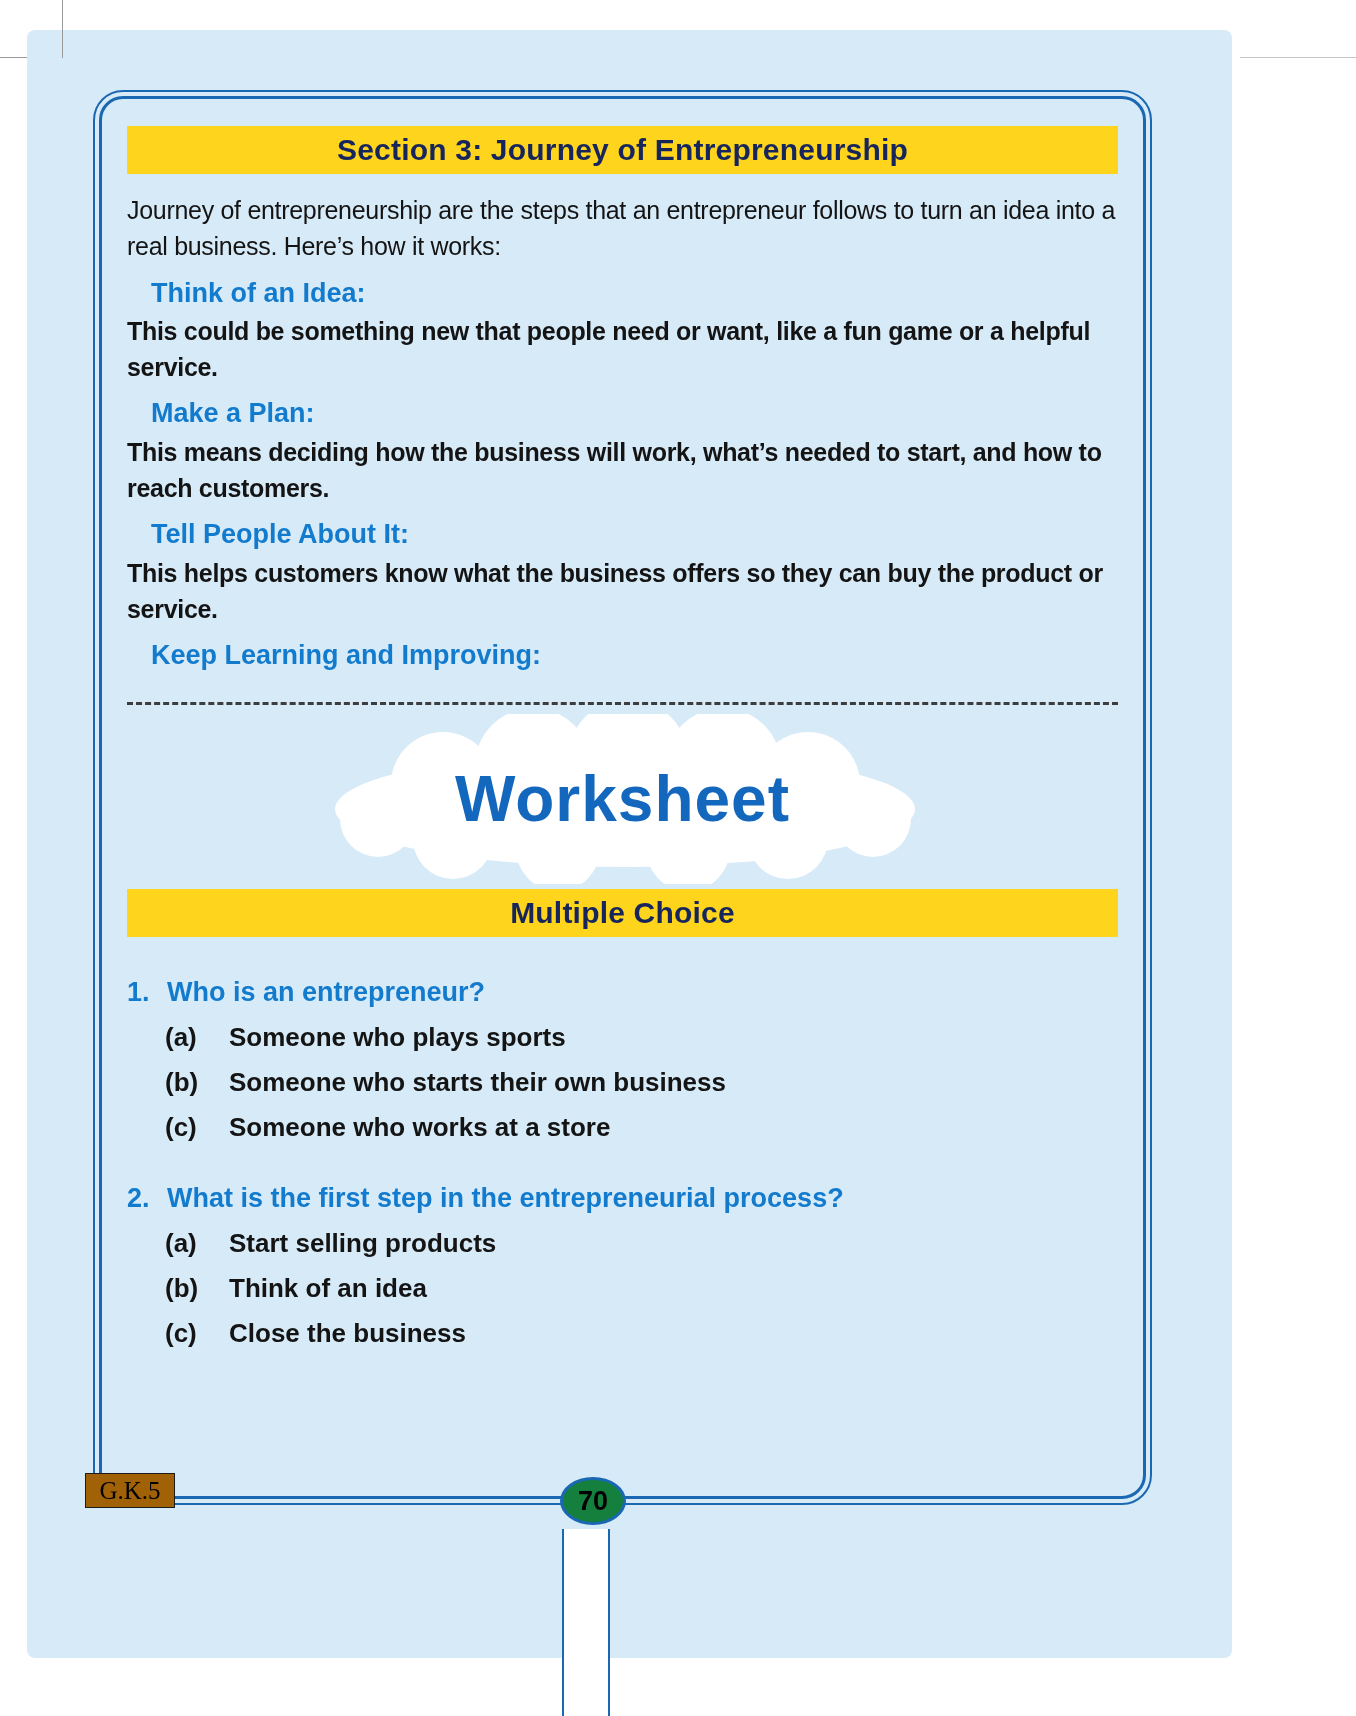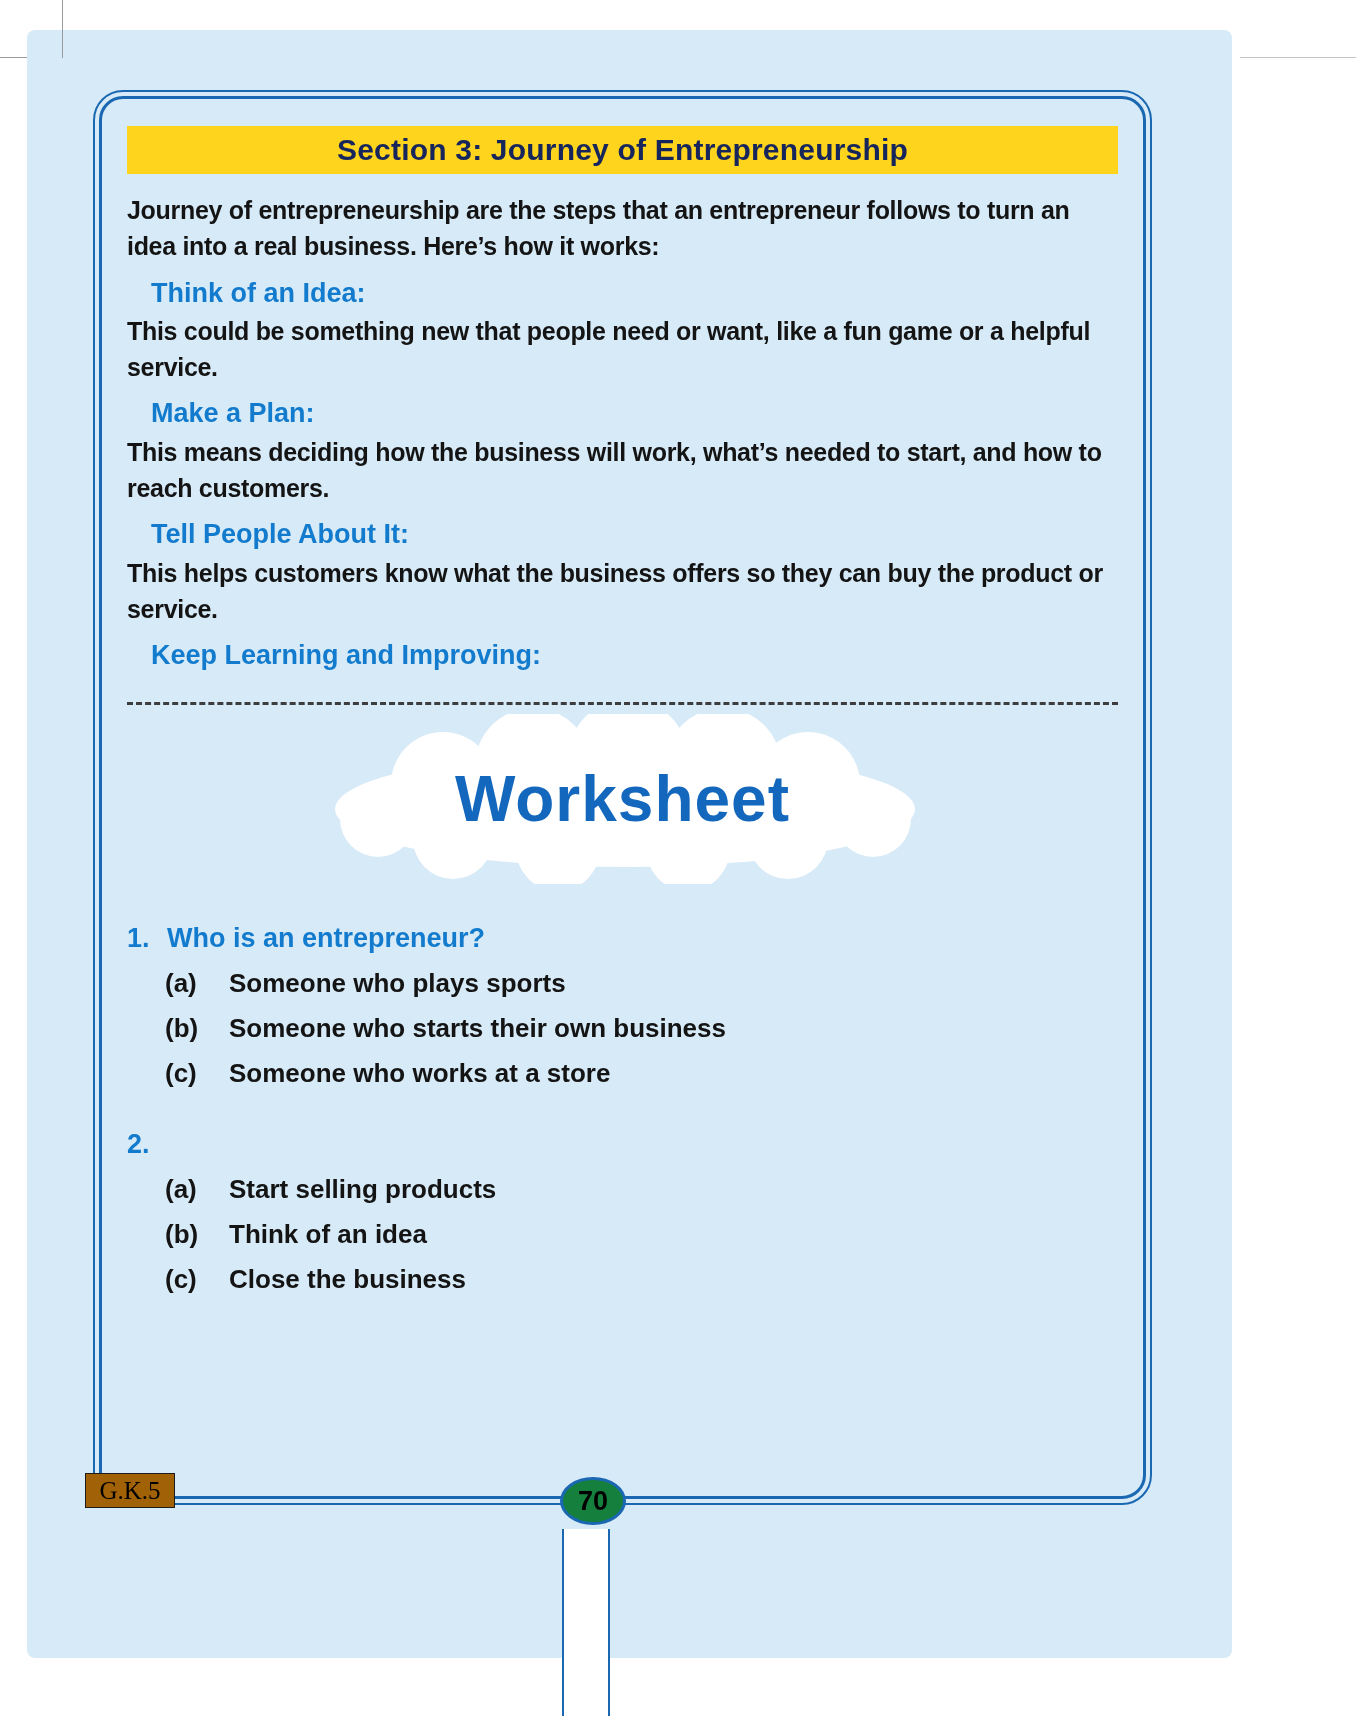--- a/index.html
+++ b/index.html
@@ -33,21 +33,21 @@
   }
 
   .banner {
     background:#ffd41c; height:48px;
     display:flex; align-items:center; justify-content:center;
     color:#16265c; font-size:30px; font-weight:700; letter-spacing:0.2px;
   }
   .banner.mc { margin-top:6px; }
 
   .intro {
-    margin-top:18px; font-size:25px; font-weight:700; color:#141414;
+    margin-top:18px; font-size:25px; font-weight:400; color:#141414;
     line-height:1.45; letter-spacing:-0.3px;
   }
   .step { margin-top:10px; }
   .step-heading { color:#137bcd; font-size:27px; font-weight:700; line-height:1.35;margin-left:24px; }
   .step-body {
     margin-top:2px; font-size:25px; font-weight:700; color:#141414;
     line-height:1.45; letter-spacing:-0.3px;
   }
 
   .divider { margin-top:28px; border-top:3px dashed #3d3d3d; height:0; }
@@ -140,20 +140,23 @@
         <circle cx="160" cy="125" r="40"></circle>
         <circle cx="265" cy="135" r="42"></circle>
         <circle cx="395" cy="135" r="42"></circle>
         <circle cx="495" cy="125" r="40"></circle>
         <ellipse cx="332" cy="95" rx="290" ry="58"></ellipse>
       </g>
     </svg>
     <div class="worksheet-title">Worksheet</div>
   </div>
 
+  <div class="banner mc">
+    <span>Multiple Choice</span>
+  </div>
 
   <div class="questions">
 
     <div class="question">
       <div class="q-head">
         <span class="q-num">1.</span>
         <span>Who is an entrepreneur?</span>
       </div>
       <div class="options">
         <div class="option">
@@ -167,20 +170,21 @@
         <div class="option">
           <span class="opt-label">(c)</span>
           <span>Someone who works at a store</span>
         </div>
       </div>
     </div>
 
     <div class="question">
       <div class="q-head">
         <span class="q-num">2.</span>
+        <span>What is the first step in the entrepreneurial process?</span>
       </div>
       <div class="options">
         <div class="option">
           <span class="opt-label">(a)</span>
           <span>Start selling products</span>
         </div>
         <div class="option">
           <span class="opt-label">(b)</span>
           <span>Think of an idea</span>
         </div>

